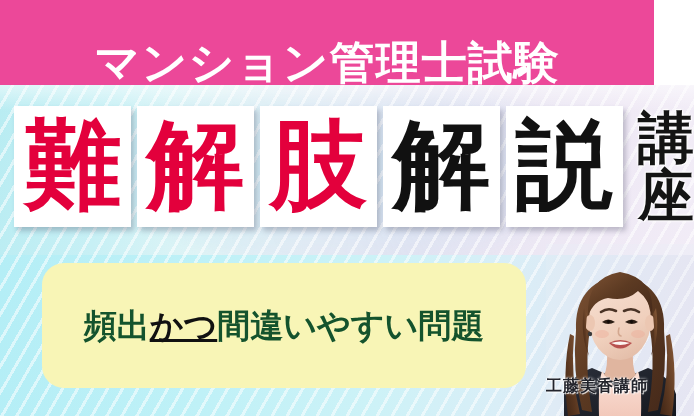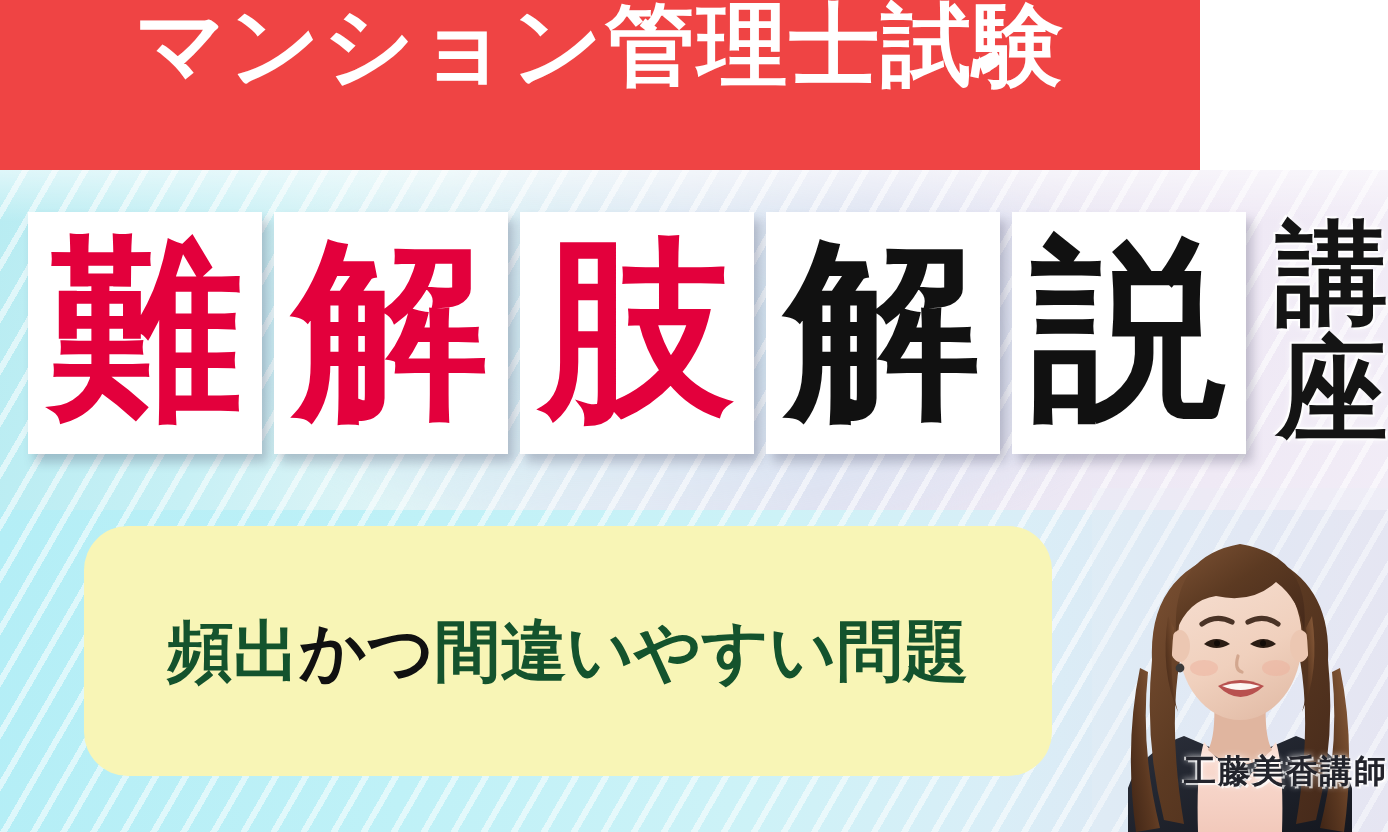--- a/index.html
+++ b/index.html
@@ -71,24 +71,24 @@
     position: absolute;
     left: 0; top: 85px;
     width: 694px; height: 26px;
     background: linear-gradient(to bottom, rgba(255,255,255,0.55), rgba(255,255,255,0));
   }
 
   
   #header-bar {
     position: absolute;
     left: 0; top: 0;
-    width: 600px; height: 85px;
-    background: #ef4444;
-    display: flex;
-    align-items: flex-start;
+    width: 654px; height: 85px;
+    background: #ec4899;
+    display: flex;
+    align-items: flex-end;
     justify-content: center;
   }
   #header-title {
     color: #ffffff;
     font-size: 45px;
     font-weight: bold;
     letter-spacing: 1px;
     line-height: 1;
     white-space: nowrap;
     font-family: "DejaVu Sans", "Liberation Sans", sans-serif;
@@ -159,39 +159,39 @@
     justify-content: center;
   }
   .callout-line {
     font-size: 33px;
     font-weight: bold;
     line-height: 1.32;
     white-space: nowrap;
     font-family: "DejaVu Sans", "Liberation Sans", sans-serif;
   }
   .seg-red { color: #14532d; }
-  .seg-black { color: #111111; }
+  .seg-black { color: #111111; text-decoration: underline; }
 
   
   #instructor {
     position: absolute;
     left: 546px; top: 244px;
     width: 148px; height: 172px;
     overflow: hidden;
   }
   #photo-canvas {
     position: absolute;
     left: 0; top: 0;
     width: 148px; height: 172px;
   }
   #instructor-name {
     position: absolute;
     left: 0; bottom: 19px;
     width: 148px;
-    text-align: right;
+    text-align: left;
     font-size: 16px;
     font-weight: bold;
     letter-spacing: 1px;
     color: #23242c;
     font-family: Liberation Sans, sans-serif;
     text-shadow:
       0 0 3px rgba(255,255,255,0.9),
       1px 1px 0 rgba(255,255,255,0.7),
       -1px 0 0 rgba(255,255,255,0.7);
     white-space: nowrap;

